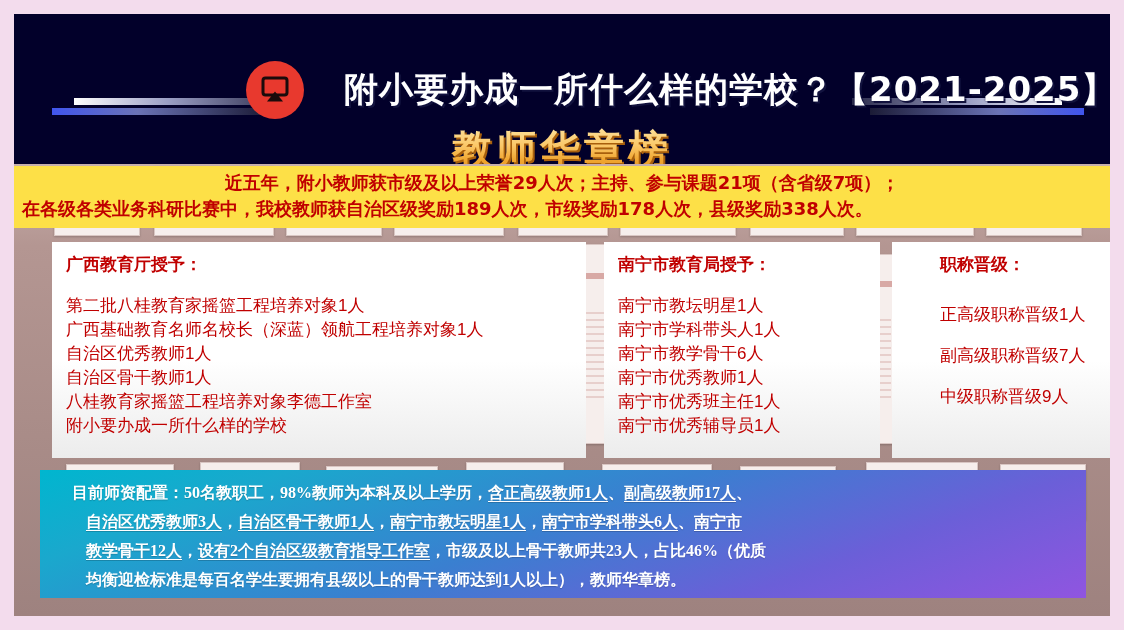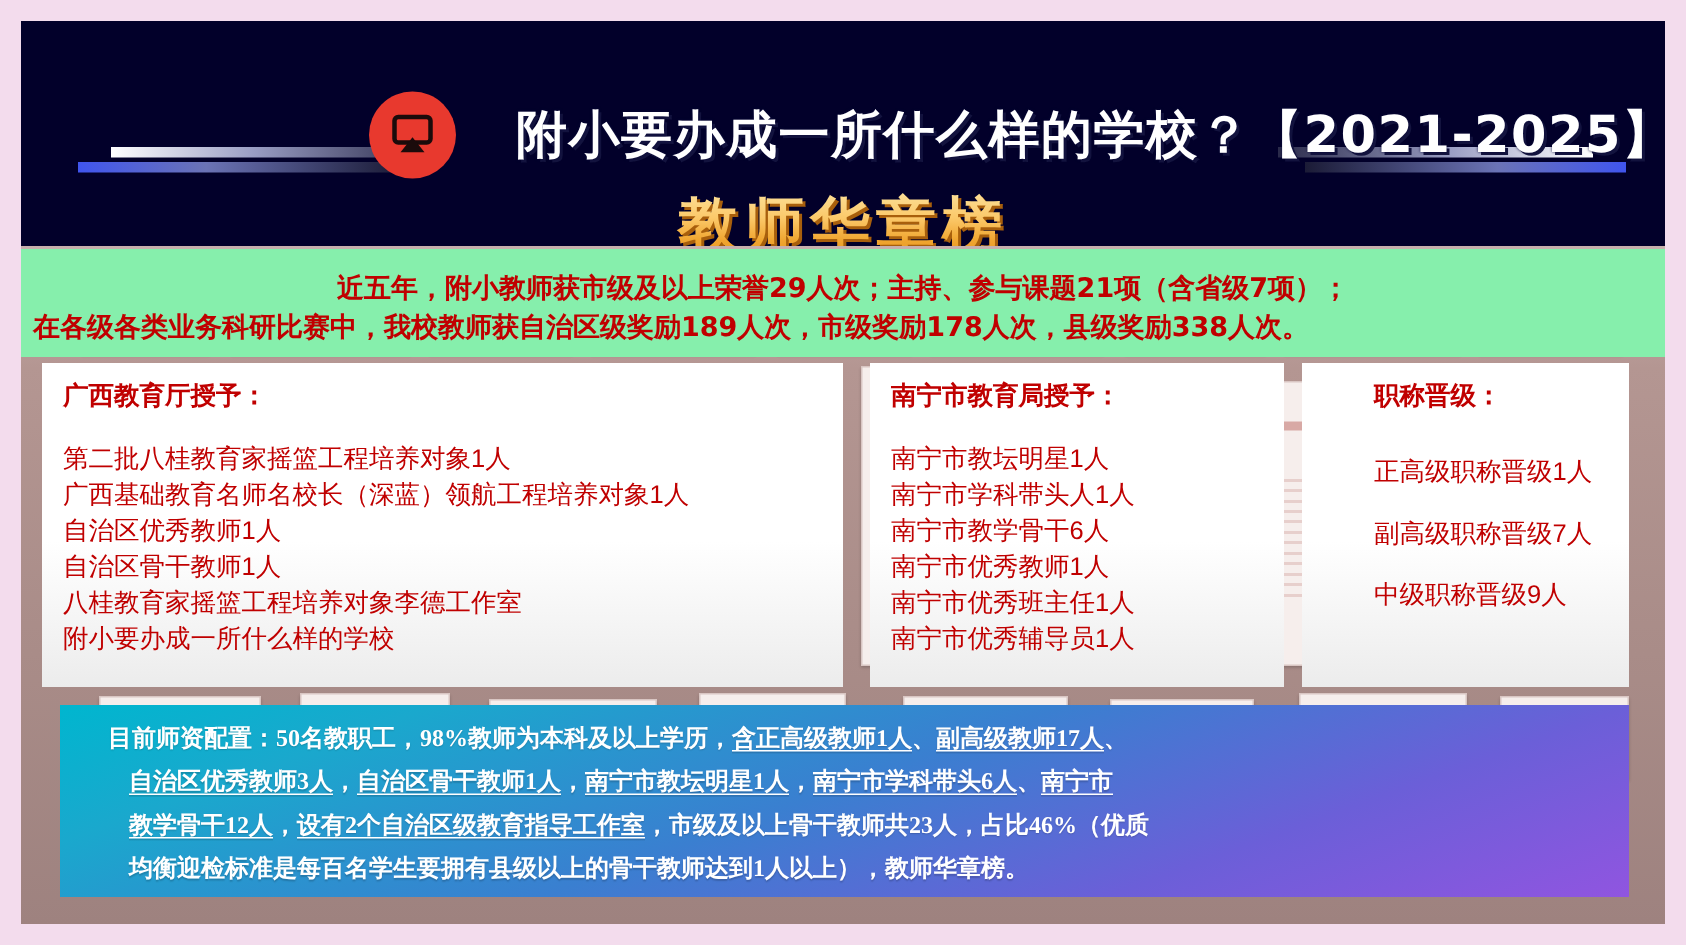--- a/index.html
+++ b/index.html
@@ -91,35 +91,35 @@
     background:repeating-linear-gradient(180deg,#e7cfcc 0 2px,transparent 2px 7px);
   }
   .cert-seal{
     position:absolute; width:16px; height:16px; border-radius:50%;
     border:2px solid #c0504d; opacity:.55;
   }
 
   
   .yellow-banner{
     position:absolute; left:0; top:152px; width:1096px;
-    background:#86efac;
-    padding:14px 6px 6px 6px;
+    background:#fde047;
+    padding:4px 6px 6px 6px;
     z-index:5;
   }
   .yb-line{
     color:#c00000; font-weight:bold;
     font-size:18px; line-height:26px; white-space:nowrap;
     font-family:"DejaVu Sans","Liberation Sans",sans-serif;
   }
   .yb-line.l1{ text-align:center; }
   .yb-line.l2{ text-align:left; padding-left:2px; }
 
   
   .panels{
-    position:absolute; left:14px; top:228px; width:1058px; height:216px;
+    position:absolute; left:38px; top:228px; width:1058px; height:216px;
     z-index:4;
     display:flex; gap:0;
   }
   .panel{
     background:linear-gradient(180deg,#ffffff 0%,#ffffff 55%,#ececec 100%);
     padding:10px 14px 8px 14px;
     overflow:hidden;
   }
   .panel-a{ width:534px; }
   .panel-gap{ width:18px; }

